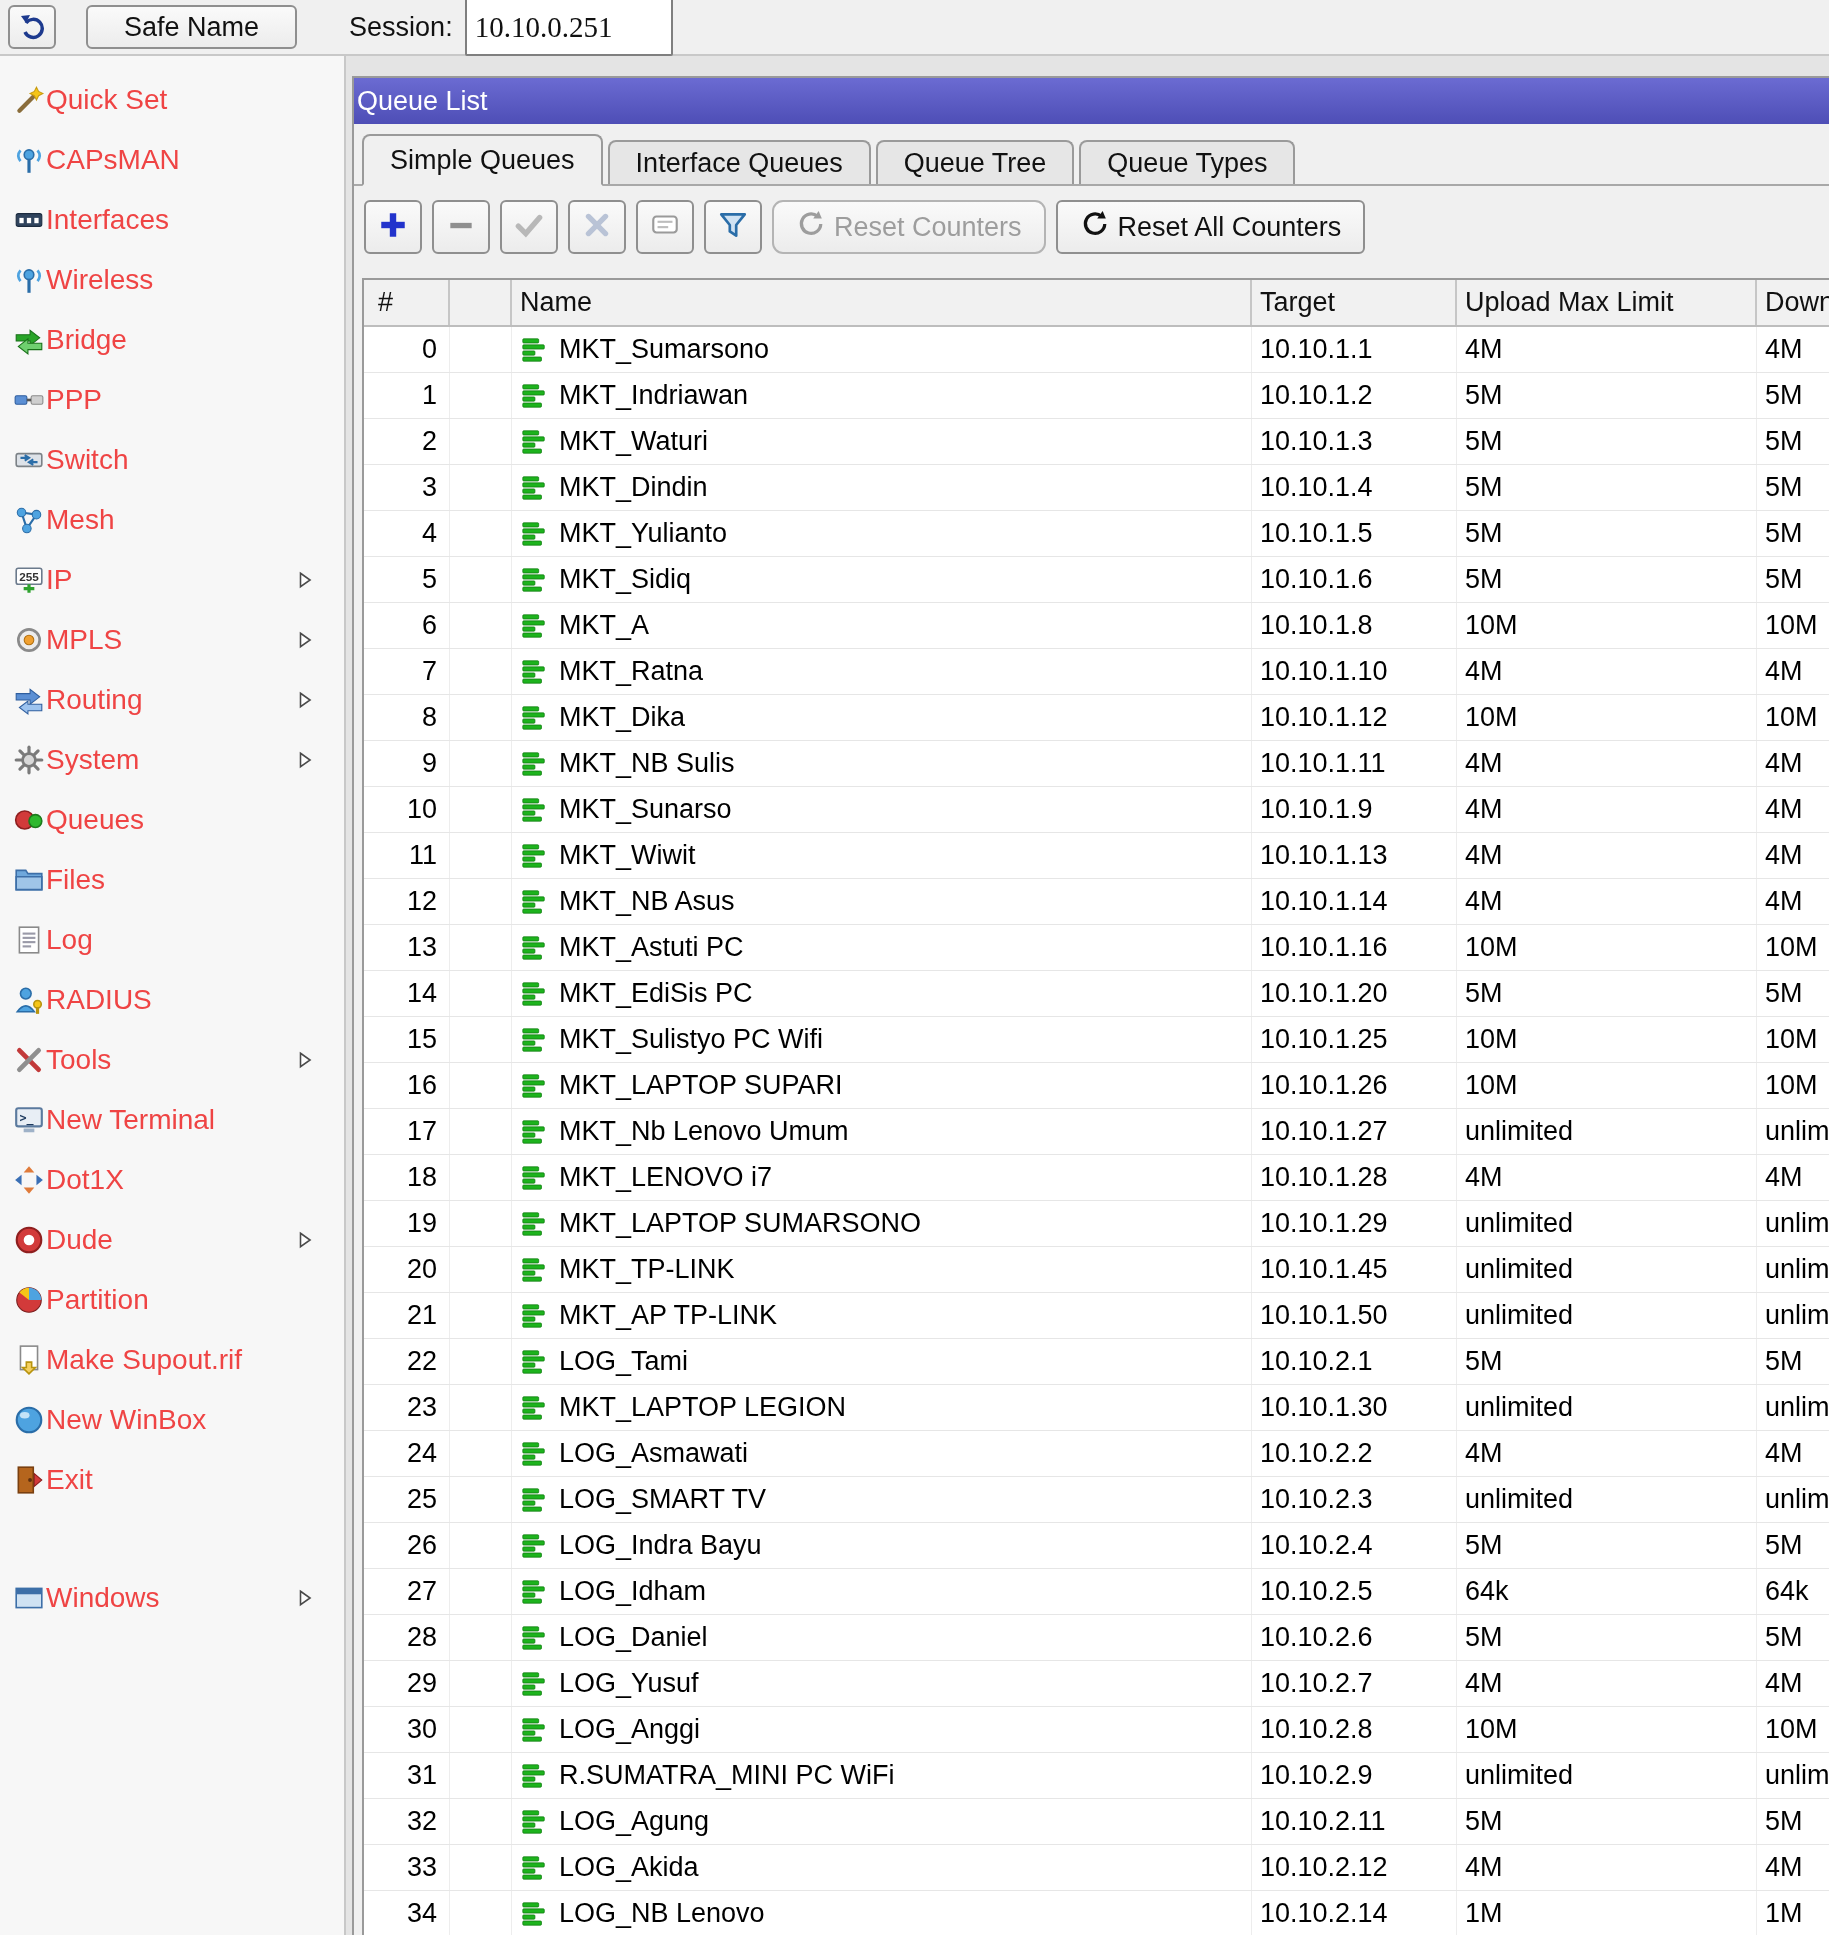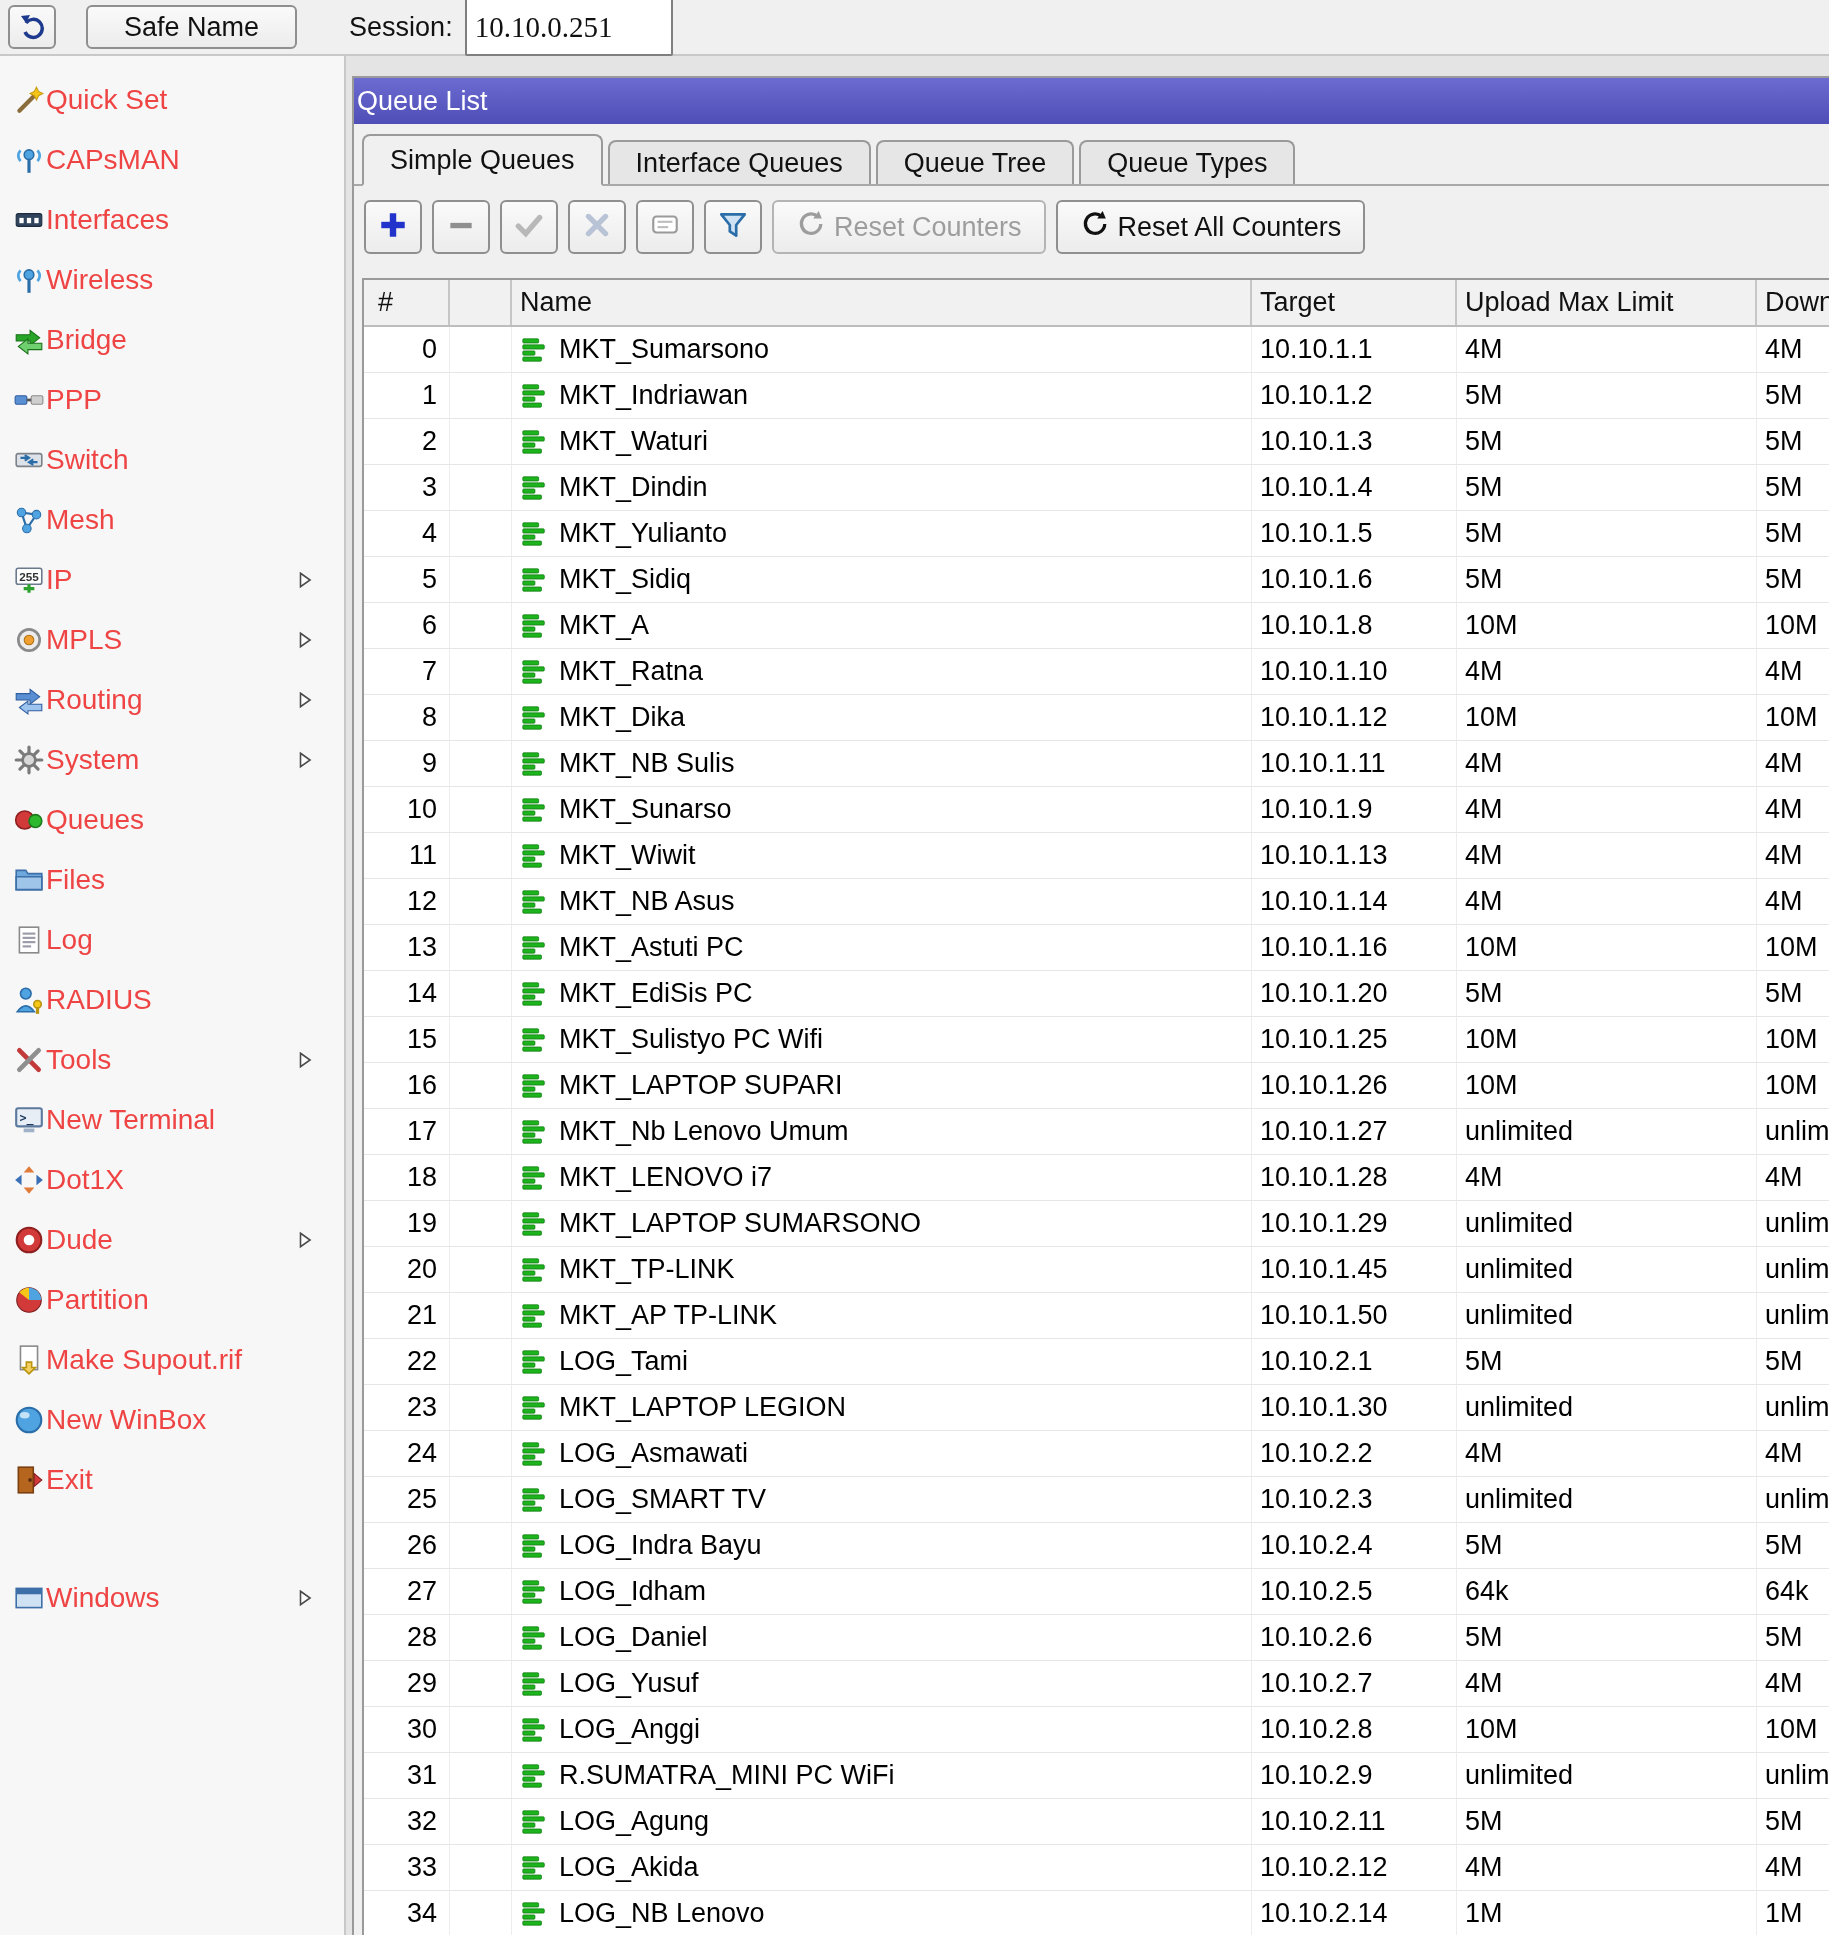--- a/index.html
+++ b/index.html
@@ -63,21 +63,21 @@
   }
   .tab.active{
     height:52px;background:#f0f0f0;position:relative;z-index:2;margin-bottom:-2px;
     border-bottom:2px solid #f0f0f0;
   }
   
   .qtoolbar{display:flex;align-items:center;gap:10px;padding:14px 0 0 10px;flex:0 0 auto;}
   .icon-btn{width:58px;height:54px;}
   .icon-btn svg{width:32px;height:32px;}
   .reset-btn{height:54px;padding:0 22px;font-size:27px;display:flex;align-items:center;gap:10px;color:#111;}
-  .reset-btn.disabled{color:#9d9d9d;border-color:#b4b4b4;}
+  .reset-btn.disabled{color:#9d9d9d;border-color:#b4b4b4;border-radius:11px;}
   .reset-btn svg{width:28px;height:28px;}
   .reset-btn:first-of-type{margin-left:30px;}
   
   .qtable{
     margin:24px 0 0 8px;flex:1;background:#fff;overflow:hidden;
     border:2px solid #9a9a9a;border-right:none;border-bottom:none;
     display:flex;flex-direction:column;width:1700px;box-sizing:border-box;
   }
   .thead{display:flex;height:45px;flex:0 0 45px;background:#f1f1f1;border-bottom:2px solid #bdbdbd;font-size:27px;}
   .hcell{display:flex;align-items:center;padding-left:10px;box-sizing:border-box;border-right:2px solid #c6c6c6;color:#111;}

